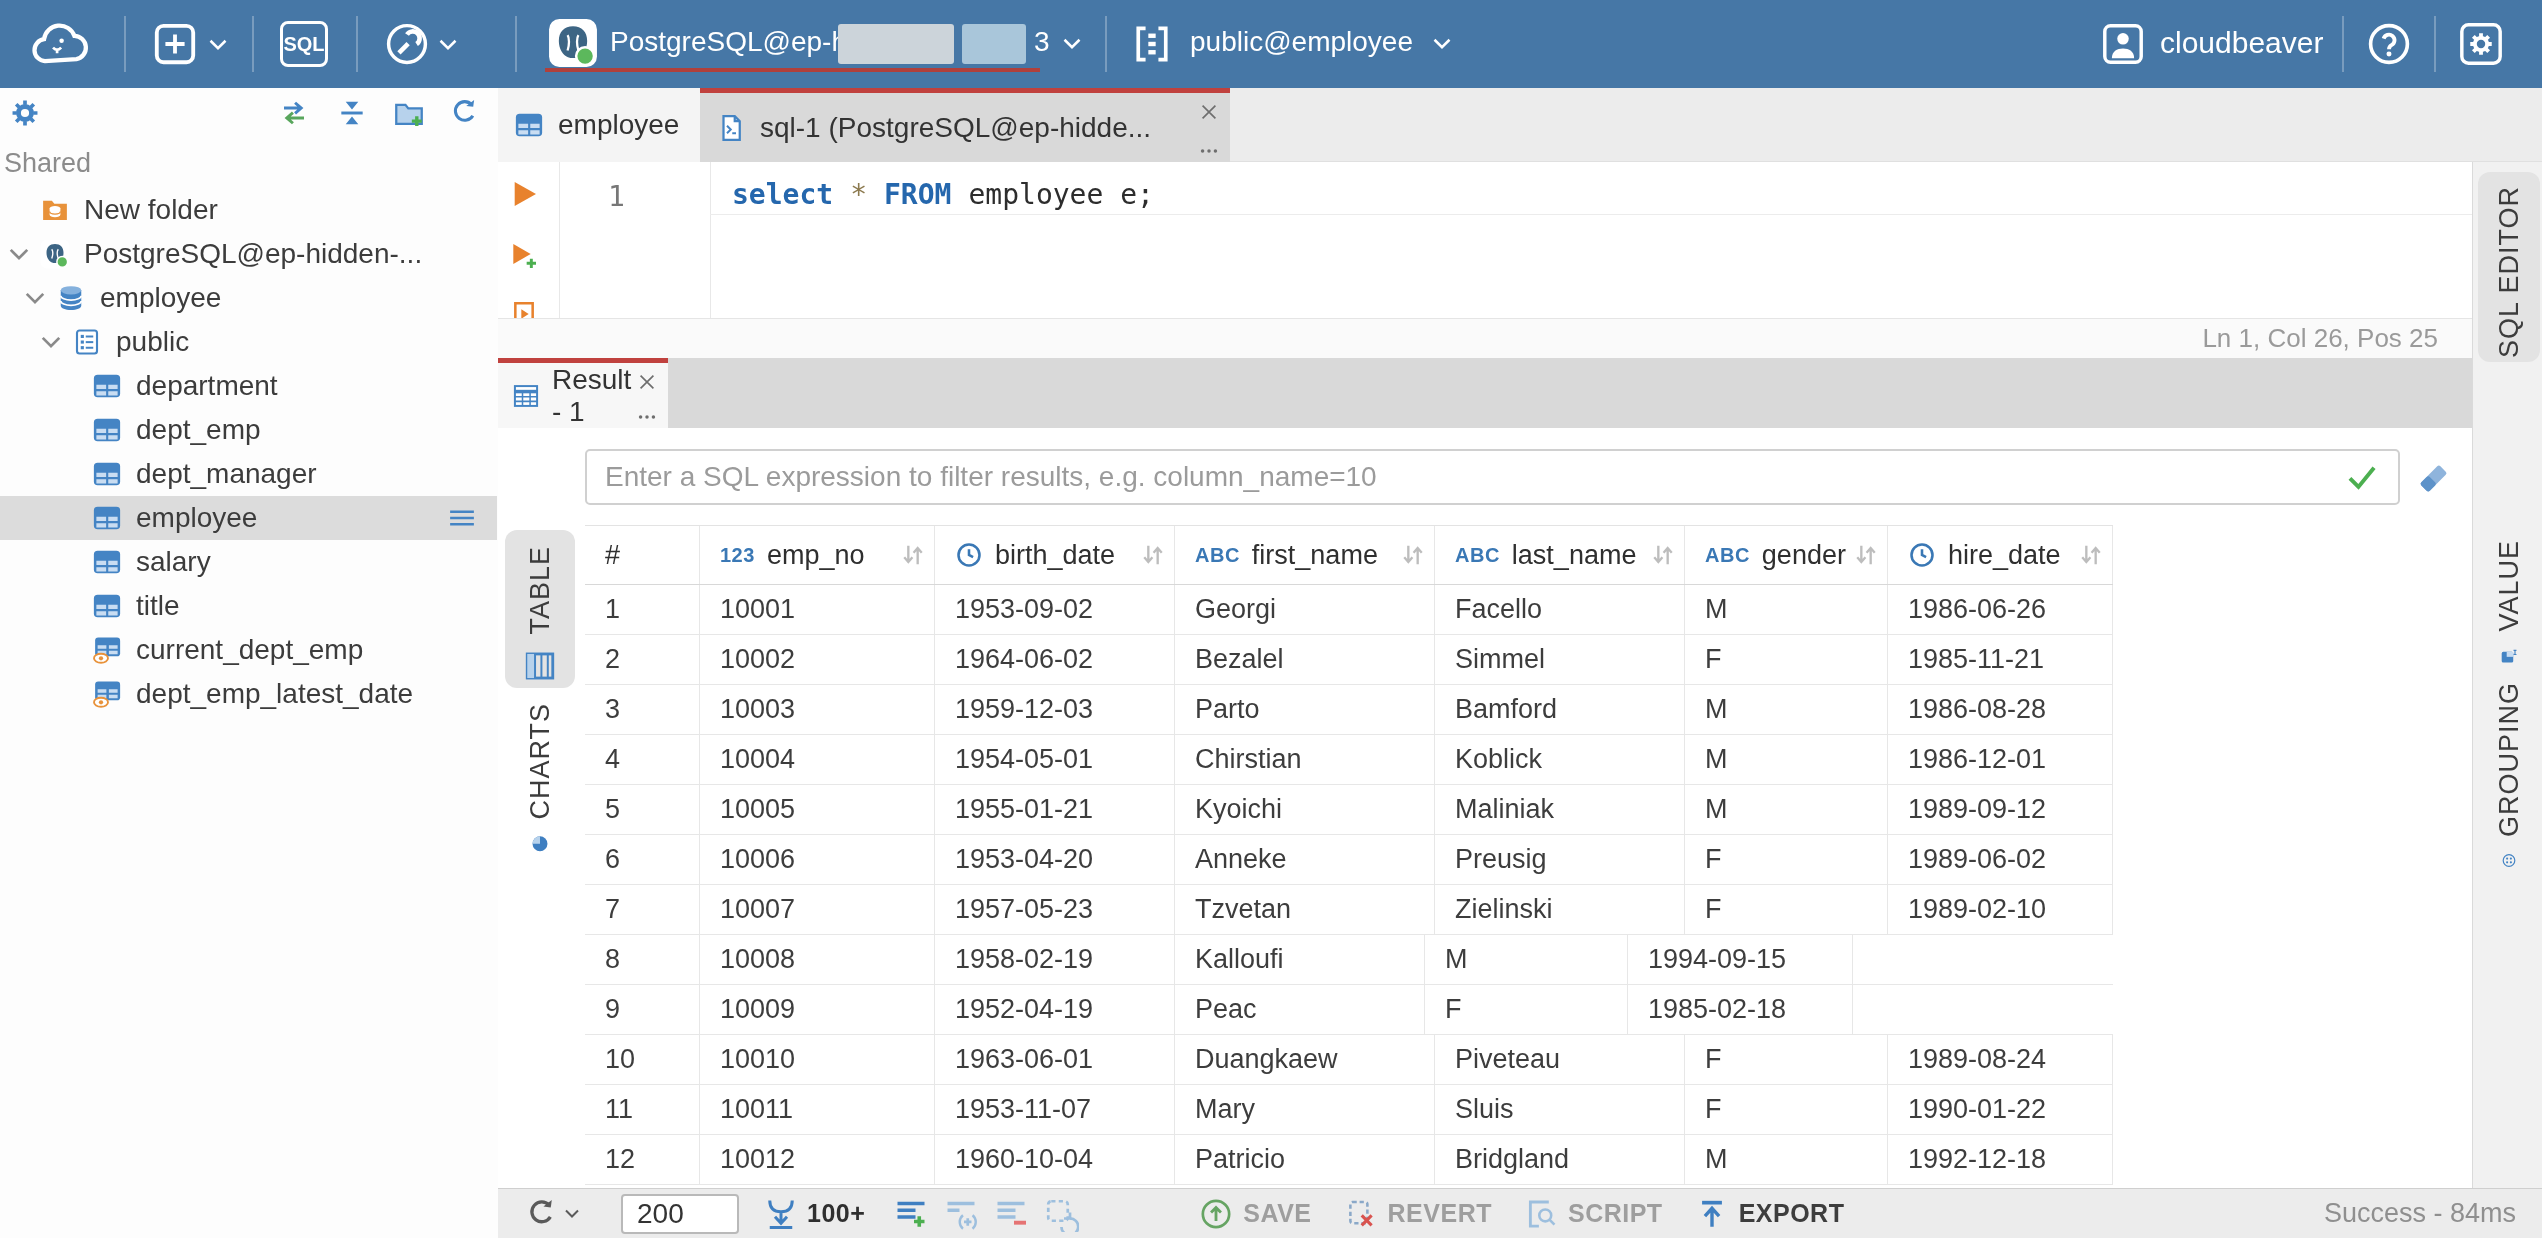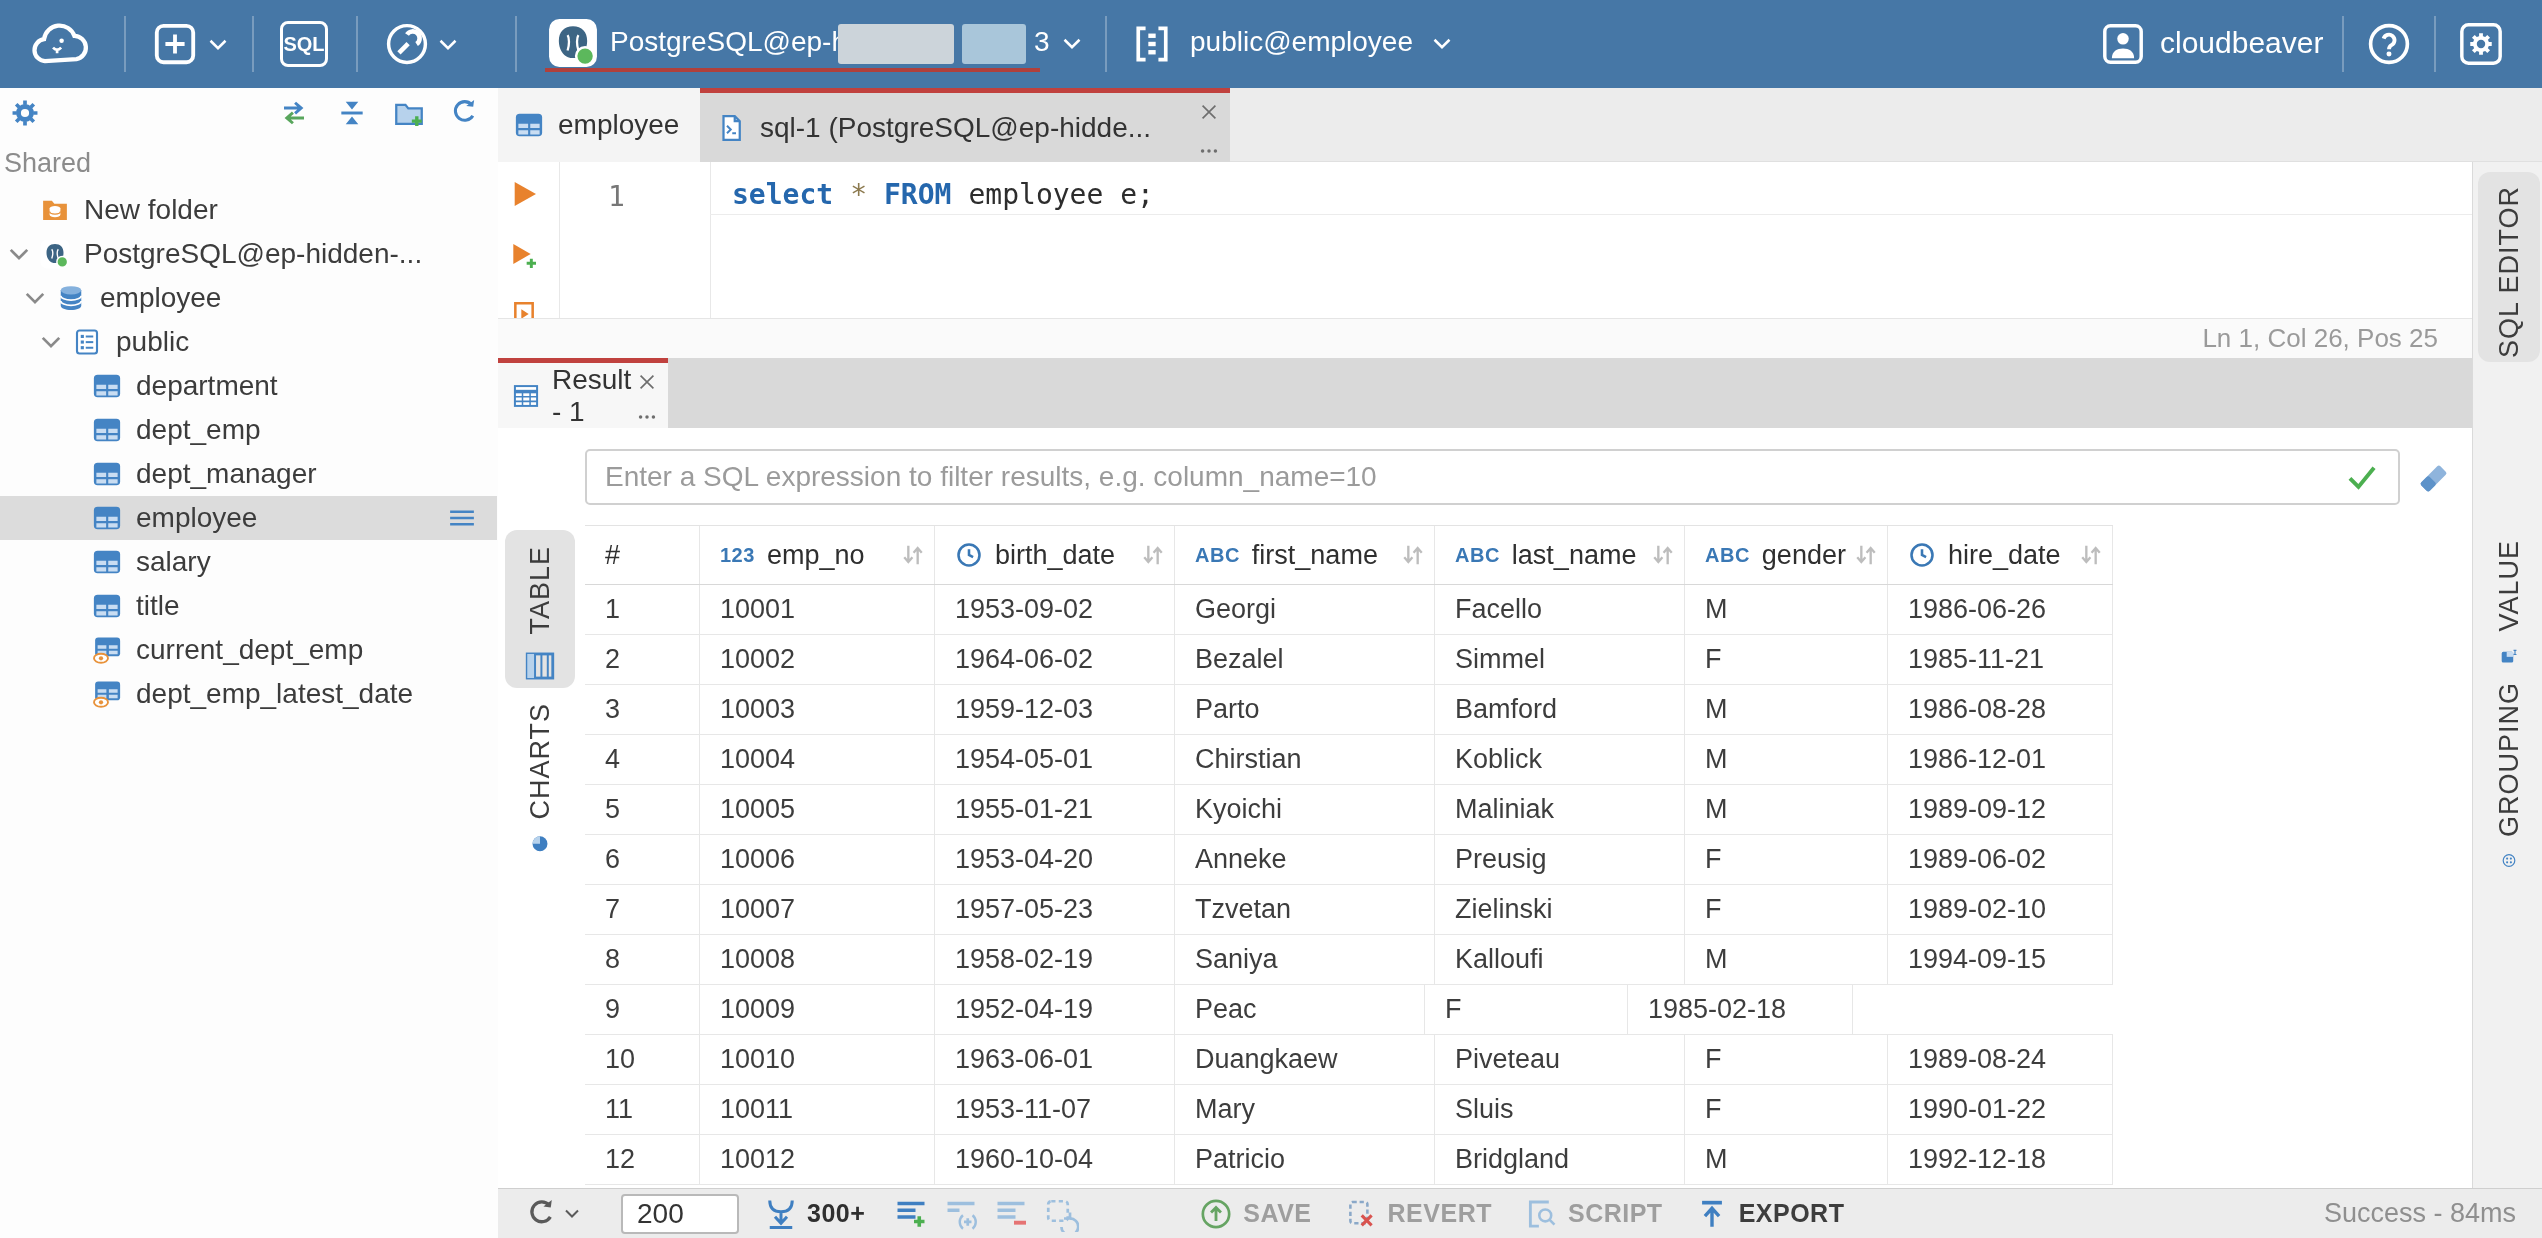--- a/index.html
+++ b/index.html
@@ -714,21 +714,20 @@
               <div class="cell w3">Tzvetan</div>
               <div class="cell w4">Zielinski</div>
               <div class="cell w5">F</div>
               <div class="cell w6">1989-02-10</div>
             </div>
 
             <div class="grow">
               <div class="cell w0">8</div>
               <div class="cell w1">10008</div>
               <div class="cell w2">1958-02-19</div>
-              <div class="cell w3">Saniya</div>
               <div class="cell w4">Kalloufi</div>
               <div class="cell w5">M</div>
               <div class="cell w6">1994-09-15</div>
             </div>
 
             <div class="grow">
               <div class="cell w0">9</div>
               <div class="cell w1">10009</div>
               <div class="cell w2">1952-04-19</div>
               <div class="cell w4">Peac</div>
@@ -774,21 +773,21 @@
     <svg class="ic" style="width:34px;height:34px;color:#5a5a5a;margin-left:26px;cursor:pointer">
         <use href="#i-refresh"></use>
       </svg>
     <svg class="ic" style="width:16px;height:11px;color:#5a5a5a;margin-left:6px;cursor:pointer">
         <use href="#i-chev"></use>
       </svg>
     <input class="rowlimit" style="margin-left: 41px;" type="text" value="200">
     <svg class="ic" style="width:36px;height:36px;margin-left:24px;cursor:pointer">
         <use href="#i-fetch"></use>
       </svg>
-    <span class="lbl num">300+</span>
+    <span class="lbl num">100+</span>
     <svg class="ic" style="width:36px;height:36px;margin-left:28px;cursor:pointer">
         <use href="#i-addrow"></use>
       </svg>
     <svg class="ic" style="width:36px;height:36px;margin-left:14px">
         <use href="#i-duprow"></use>
       </svg>
     <svg class="ic" style="width:36px;height:36px;margin-left:14px">
         <use href="#i-delrow"></use>
       </svg>
     <svg class="ic" style="width:36px;height:36px;margin-left:14px">

